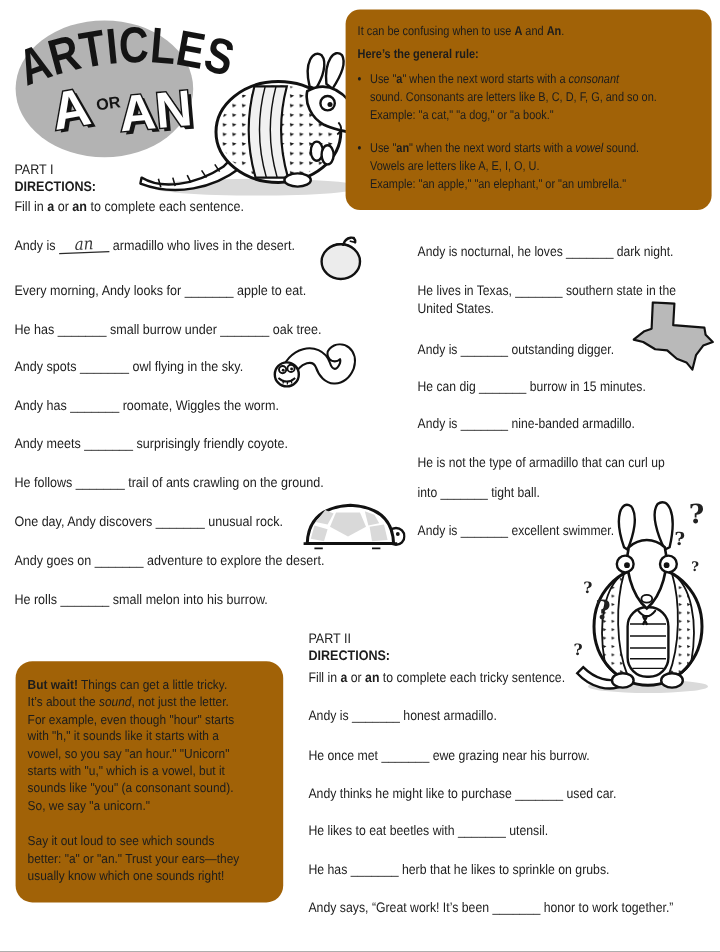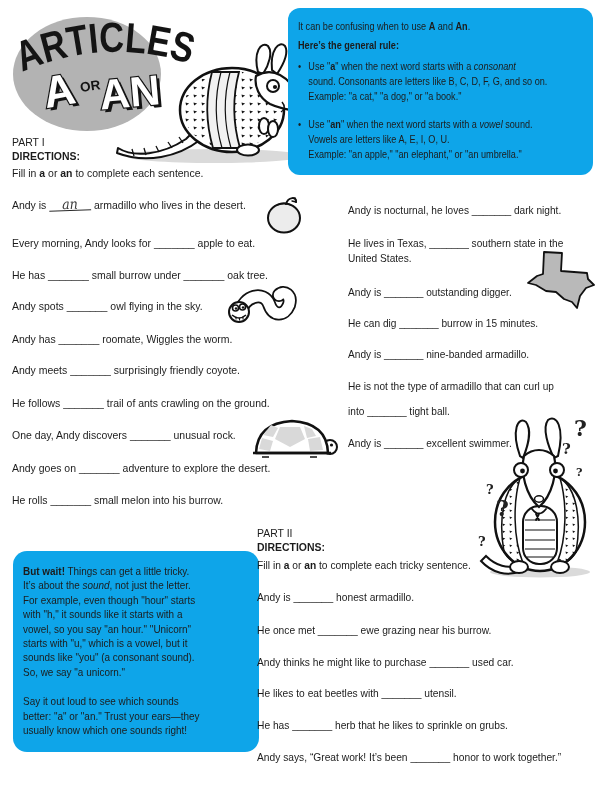--- a/index.html
+++ b/index.html
@@ -22,21 +22,21 @@
   .rt-b{ font-weight:bold; }
   .rt-i{ font-style:italic; }
   .rt-hand{
     display:inline-block; min-width:46px; text-align:center;
     border-bottom:1.6px solid #2a2a2a;
     font-family:"DejaVu Serif", serif; font-style:italic;
     font-size:14px; line-height:11px; color:#3a3a3a;
     transform:rotate(-2deg); transform-origin:center bottom;
   }
   .graybox{
-    position:absolute; background:#0ea5e9; border-radius:12px;
+    position:absolute; background:#a16207; border-radius:12px;
   }
   .rulebox-content{
     position:absolute; left:10px; top:8px; width:340px;
     font-size:10.6px; line-height:15px;
     transform:scaleX(0.86); transform-origin:left top;
     white-space:nowrap;
   }
   .rulebox-content .rb-line{ margin:3px 0 4px 0; }
   .bullet-row{ display:flex; margin-top:6px; }
   .bullet-row.second{ margin-top:13px; }
@@ -210,21 +210,21 @@
     <ellipse cx="53" cy="157" rx="9" ry="6" fill="#fff" stroke="#111" stroke-width="2"></ellipse>
     <ellipse cx="94" cy="157" rx="9" ry="6" fill="#fff" stroke="#111" stroke-width="2"></ellipse>
     <text class="qm" x="108" y="26" font-size="22">?</text>
     <text class="qm" x="96" y="44" font-size="15">?</text>
     <text class="qm" x="110" y="66" font-size="11">?</text>
     <text class="qm" x="20" y="84" font-size="13">?</text>
     <text class="qm" x="30" y="106" font-size="22">?</text>
     <text class="qm" x="12" y="136" font-size="13">?</text>
   </svg>
 
-  <div class="graybox" style="left:13px;top:551px;width:246px;height:201px;border-radius:14px">
+  <div class="graybox" style="left:13px;top:551px;width:223px;height:201px;border-radius:14px">
     <div class="trickybox-content">
       <div><span class="rt-b">But wait!</span><span> Things can get a little tricky.</span><br><span>It’s about the </span><span class="rt-i">sound</span><span>, not just the letter.</span><br><span>For example, even though "hour" starts</span><br><span>with "h," it sounds like it starts with a</span><br><span>vowel, so you say "an hour." "Unicorn"</span><br><span>starts with "u," which is a vowel, but it</span><br><span>sounds like "you" (a consonant sound).</span><br><span>So, we say "a unicorn."</span></div>
       <div class="tb-p2"><span>Say it out loud to see which sounds</span><br><span>better: "a" or "an." Trust your ears—they</span><br><span>usually know which one sounds right!</span></div>
     </div>
   </div>
 
   <div class="line hdr-part" style="left:257px;top:527px">PART II</div>
   <div class="line hdr-dir" style="left:257px;top:541px">DIRECTIONS:</div>
   <div class="line p2col" style="left:257px;top:559px"><span>Fill in </span><span class="rt-b">a</span><span> or </span><span class="rt-b">an</span><span> to complete each tricky sentence.</span></div>
 

